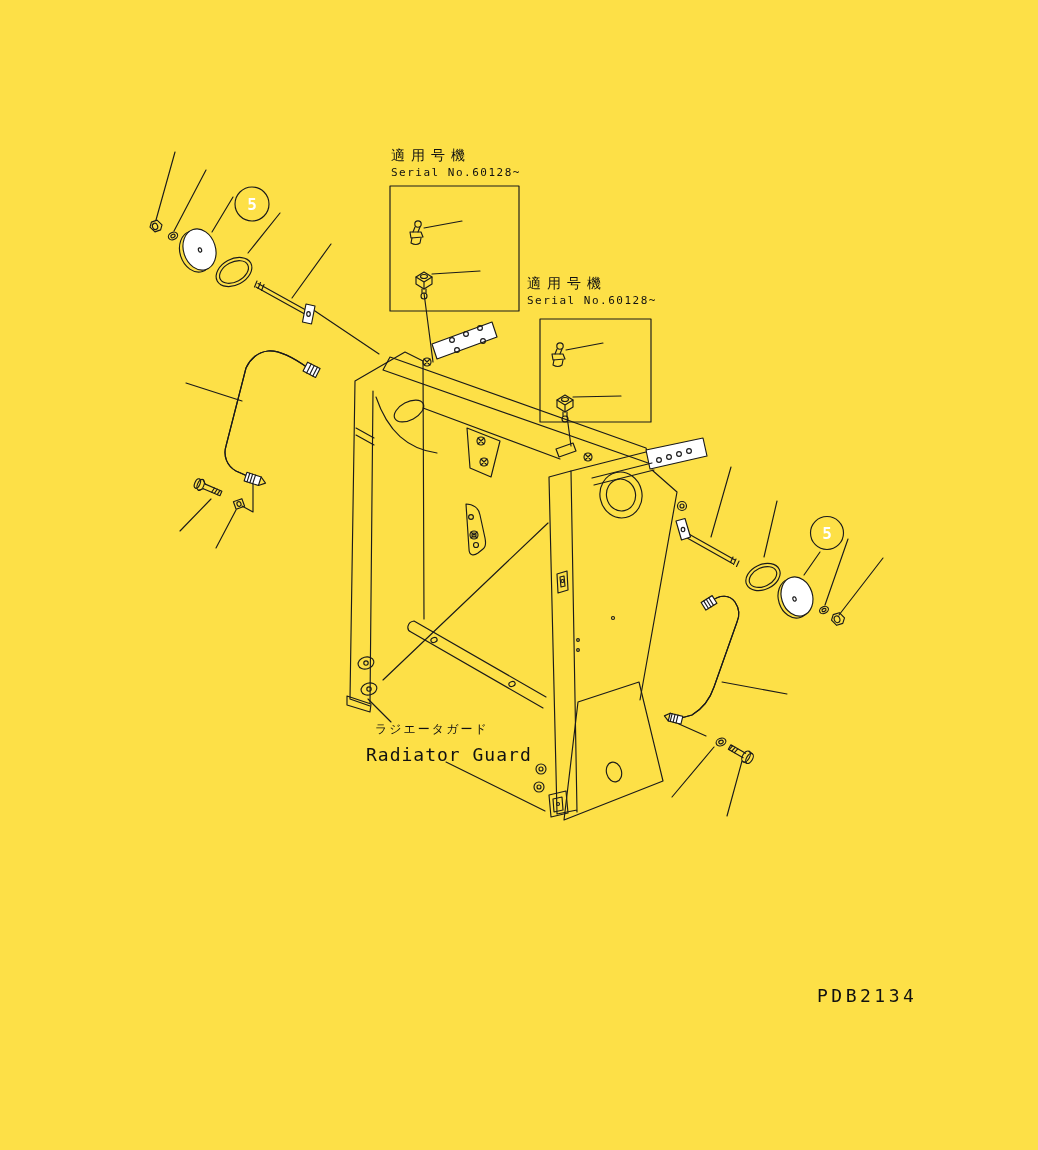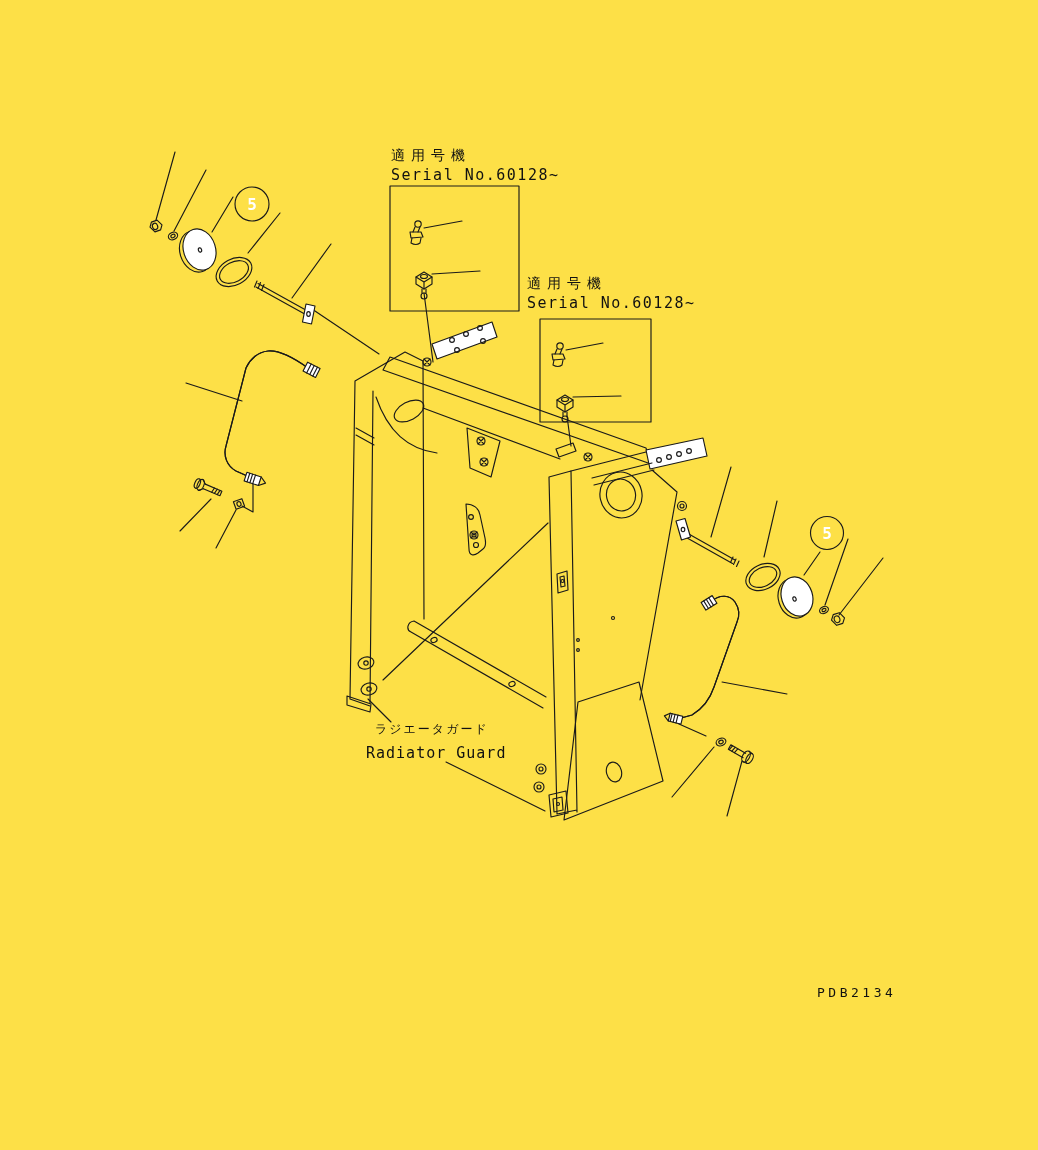--- a/index.html
+++ b/index.html
@@ -12,24 +12,24 @@
     overflow:hidden;
   }
   .canvas svg{position:absolute;left:0;top:0;}
   .ln path,.ln line,.ln circle,.ln ellipse,.ln polygon,.ln rect{
     stroke:#1a1a1a;fill:none;stroke-width:1.15;
     stroke-linecap:round;stroke-linejoin:round;
   }
   .ln .fw{fill:#ffffff;}
   .txt{position:absolute;white-space:nowrap;line-height:1.15;}
   .jp-title{font-size:14px;letter-spacing:6px;}
-  .serial{font-size:15px;letter-spacing:1.5px;}
+  .serial{font-size:11px;letter-spacing:1.5px;}
   .jp-part{font-size:12px;letter-spacing:2px;}
-  .en-part{font-size:15px;letter-spacing:1px;}
-  .code{font-size:13px;letter-spacing:3.5px;}
+  .en-part{font-size:18px;letter-spacing:1px;}
+  .code{font-size:18px;letter-spacing:3.5px;}
   .callout-text{font-family:"DejaVu Sans Mono",monospace;font-weight:bold;}
 </style>
 </head>
 <body>
 
 <div class="canvas">
 
 <svg width="1038" height="1150" viewBox="0 0 1038 1150">
   <g class="ln">
 

